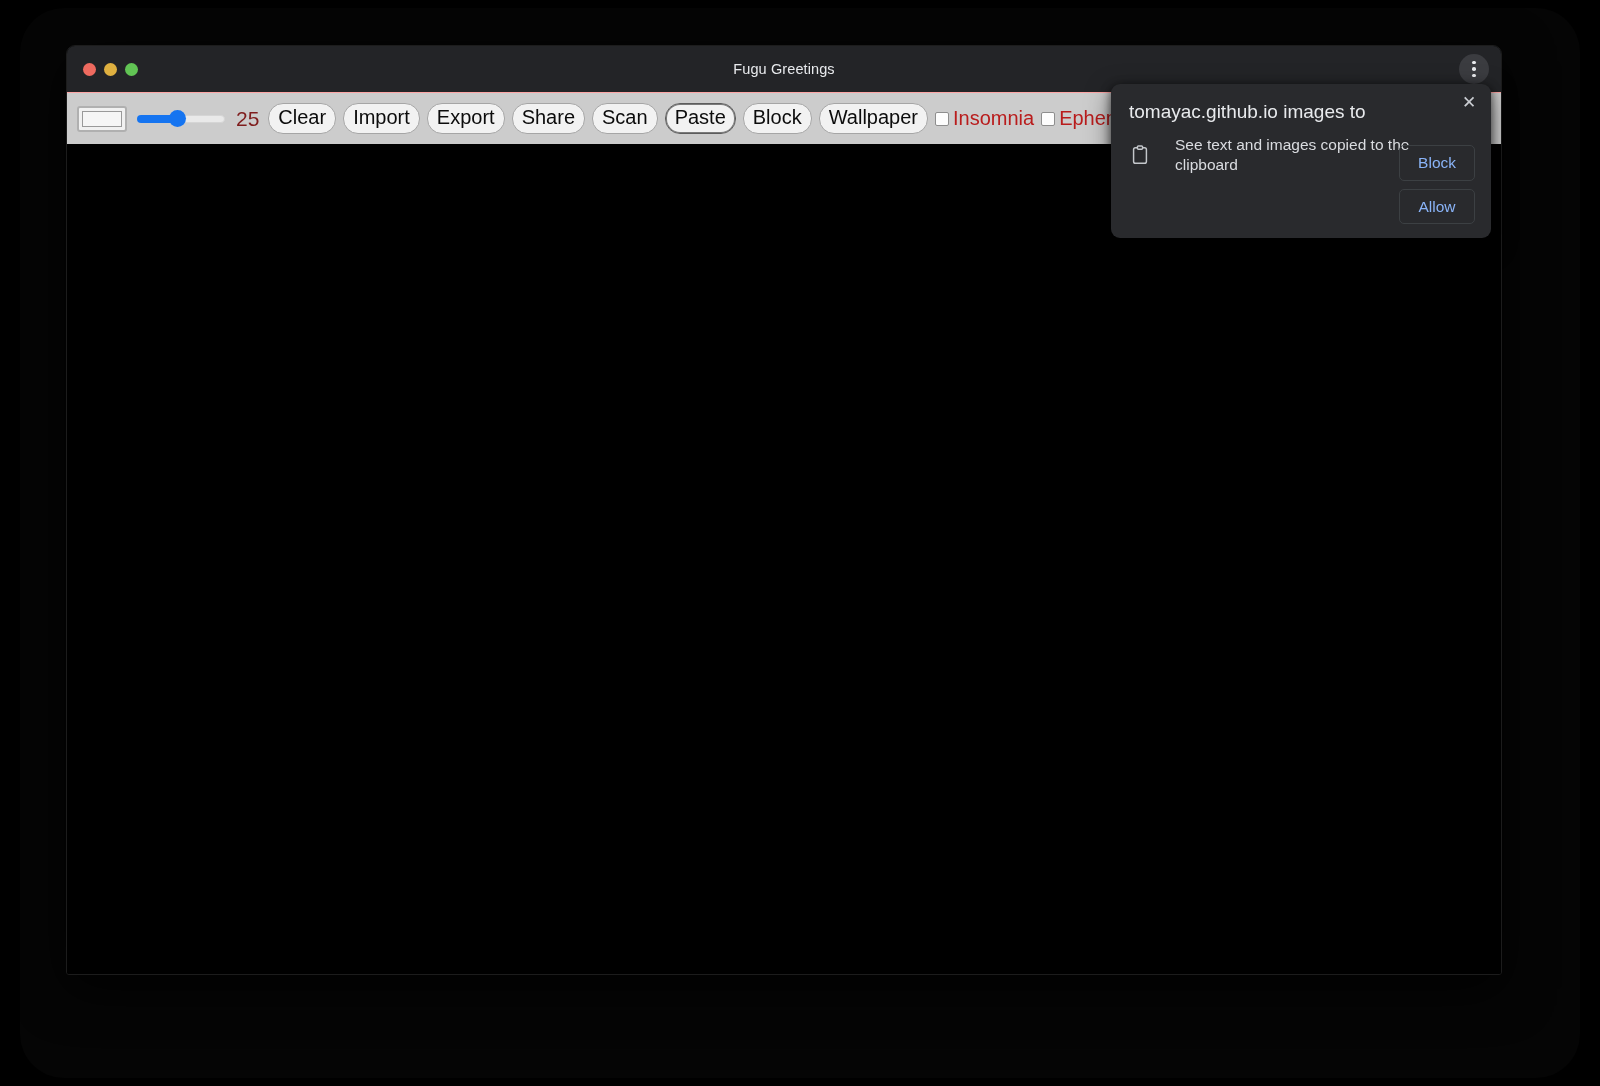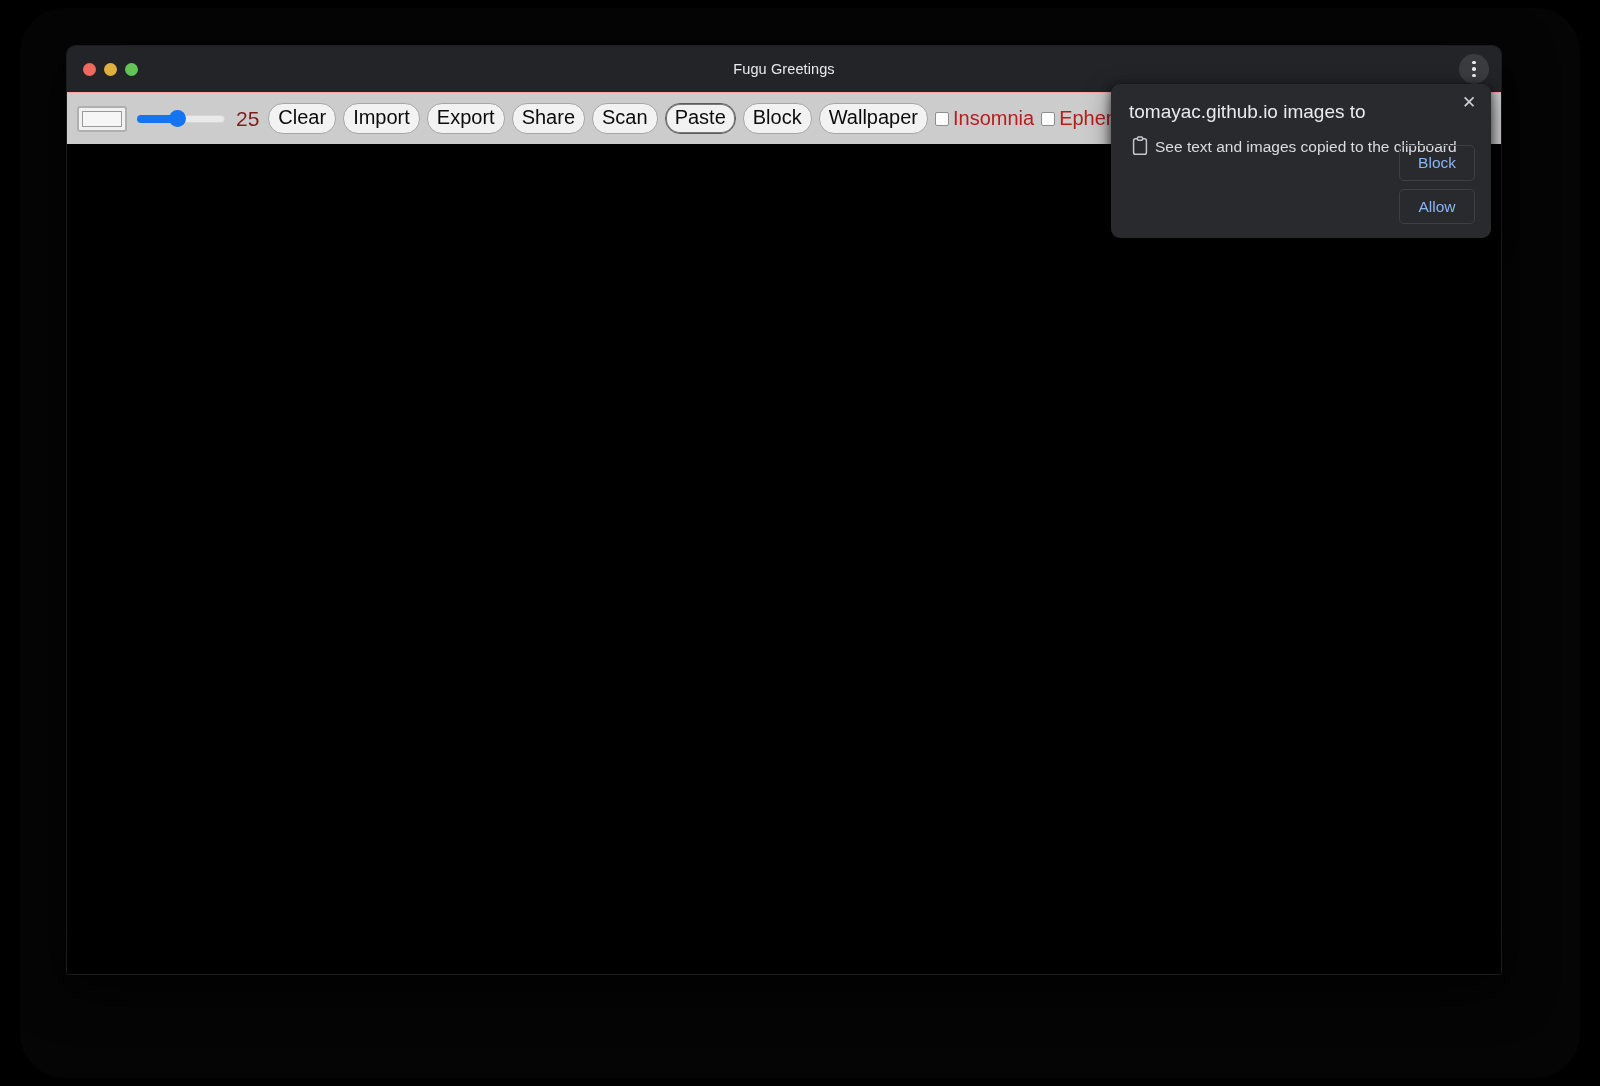--- a/index.html
+++ b/index.html
@@ -243,22 +243,22 @@
   .permission .ptitle {
     color: #e8eaed;
     font-size: 19px;
     line-height: 1.25;
     padding-right: 26px;
     margin-bottom: 11px;
   }
 
   .permission .prow {
     display: flex;
-    align-items: flex-end;
-    gap: 4px;
+    align-items: center;
+    gap: 24px;
   }
 
   .clipboard-icon {
     width: 22px;
     height: 22px;
     flex: 0 0 22px;
   }
 
   .permission .pdesc {
     color: #dadce0;

